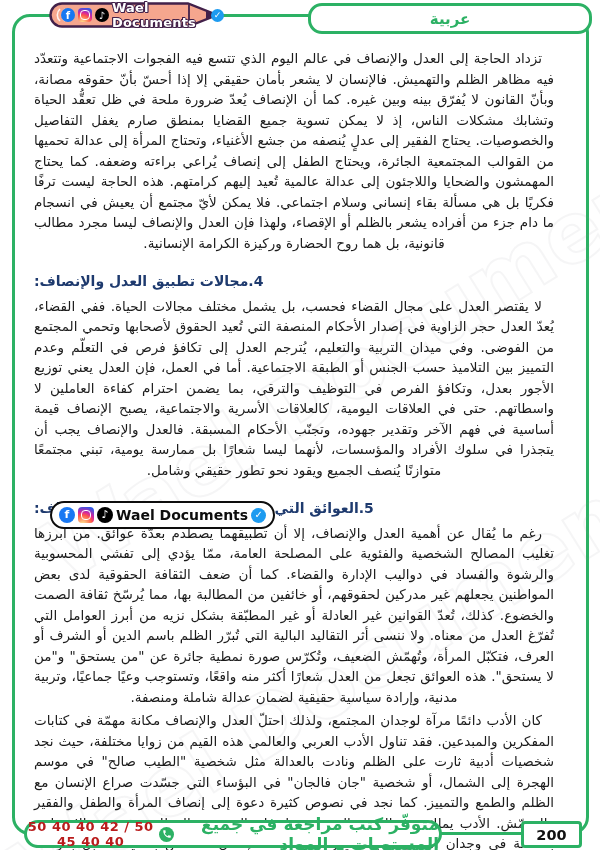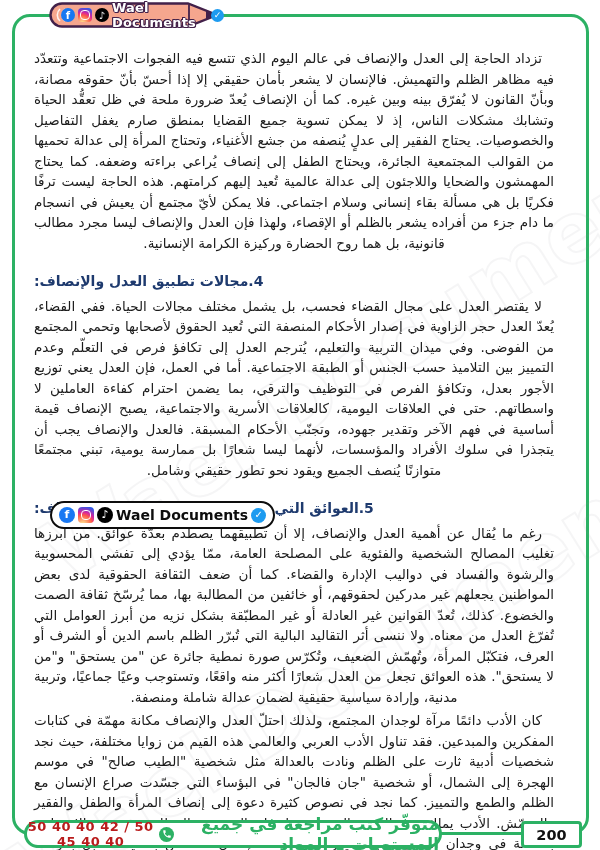--- a/index.html
+++ b/index.html
@@ -77,20 +77,23 @@
       <span class="ic ic-fb sz14">f</span>
       <span class="ic ic-ig sz14">
           <i></i>
         </span>
       <span class="ic ic-tt sz14">♪</span>
       <span class="brand-text">Wael Documents</span>
       <span class="ic ic-vf sz13">✓</span>
     </div>
   </div>
 
+  <div class="subject-box">
+    <span>عربية</span>
+  </div>
 
   <div class="content">
     <p>تزداد الحاجة إلى العدل والإنصاف في عالم اليوم الذي تتسع فيه الفجوات الاجتماعية وتتعدّد فيه مظاهر الظلم والتهميش. فالإنسان لا يشعر بأمان حقيقي إلا إذا أحسّ بأنّ حقوقه مصانة، وبأنّ القانون لا يُفرّق بينه وبين غيره. كما أن الإنصاف يُعدّ ضرورة ملحة في ظل تعقُّد الحياة وتشابك مشكلات الناس، إذ لا يمكن تسوية جميع القضايا بمنطق صارم يغفل التفاصيل والخصوصيات. يحتاج الفقير إلى عدلٍ يُنصفه من جشع الأغنياء، وتحتاج المرأة إلى عدالة تحميها من القوالب المجتمعية الجائرة، ويحتاج الطفل إلى إنصاف يُراعي براءته وضعفه. كما يحتاج المهمشون والضحايا واللاجئون إلى عدالة عالمية تُعيد إليهم كرامتهم. هذه الحاجة ليست ترفًا فكريًا بل هي مسألة بقاء إنساني وسلام اجتماعي. فلا يمكن لأيّ مجتمع أن يعيش في انسجام ما دام جزء من أفراده يشعر بالظلم أو الإقصاء، ولهذا فإن العدل والإنصاف ليسا مجرد مطالب قانونية، بل هما روح الحضارة وركيزة الكرامة الإنسانية.</p>
 
     <h3>4.مجالات تطبيق العدل والإنصاف:</h3>
     <p>لا يقتصر العدل على مجال القضاء فحسب، بل يشمل مختلف مجالات الحياة. ففي القضاء، يُعدّ العدل حجر الزاوية في إصدار الأحكام المنصفة التي تُعيد الحقوق لأصحابها وتحمي المجتمع من الفوضى. وفي ميدان التربية والتعليم، يُترجم العدل إلى تكافؤ فرص في التعلّم وعدم التمييز بين التلاميذ حسب الجنس أو الطبقة الاجتماعية. أما في العمل، فإن العدل يعني توزيع الأجور بعدل، وتكافؤ الفرص في التوظيف والترقي، بما يضمن احترام كفاءة العاملين لا واسطاتهم. حتى في العلاقات اليومية، كالعلاقات الأسرية والاجتماعية، يصبح الإنصاف قيمة أساسية في فهم الآخر وتقدير جهوده، وتجنّب الأحكام المسبقة. فالعدل والإنصاف يجب أن يتجذرا في سلوك الأفراد والمؤسسات، لأنهما ليسا شعارًا بل ممارسة يومية، تبني مجتمعًا متوازنًا يُنصف الجميع ويقود نحو تطور حقيقي وشامل.</p>
 
     <div class="h5row">
       <h3>5.العوائق التي تحول دون تحقيق العدل والإنصاف:</h3>
       <div class="mid-badge">

